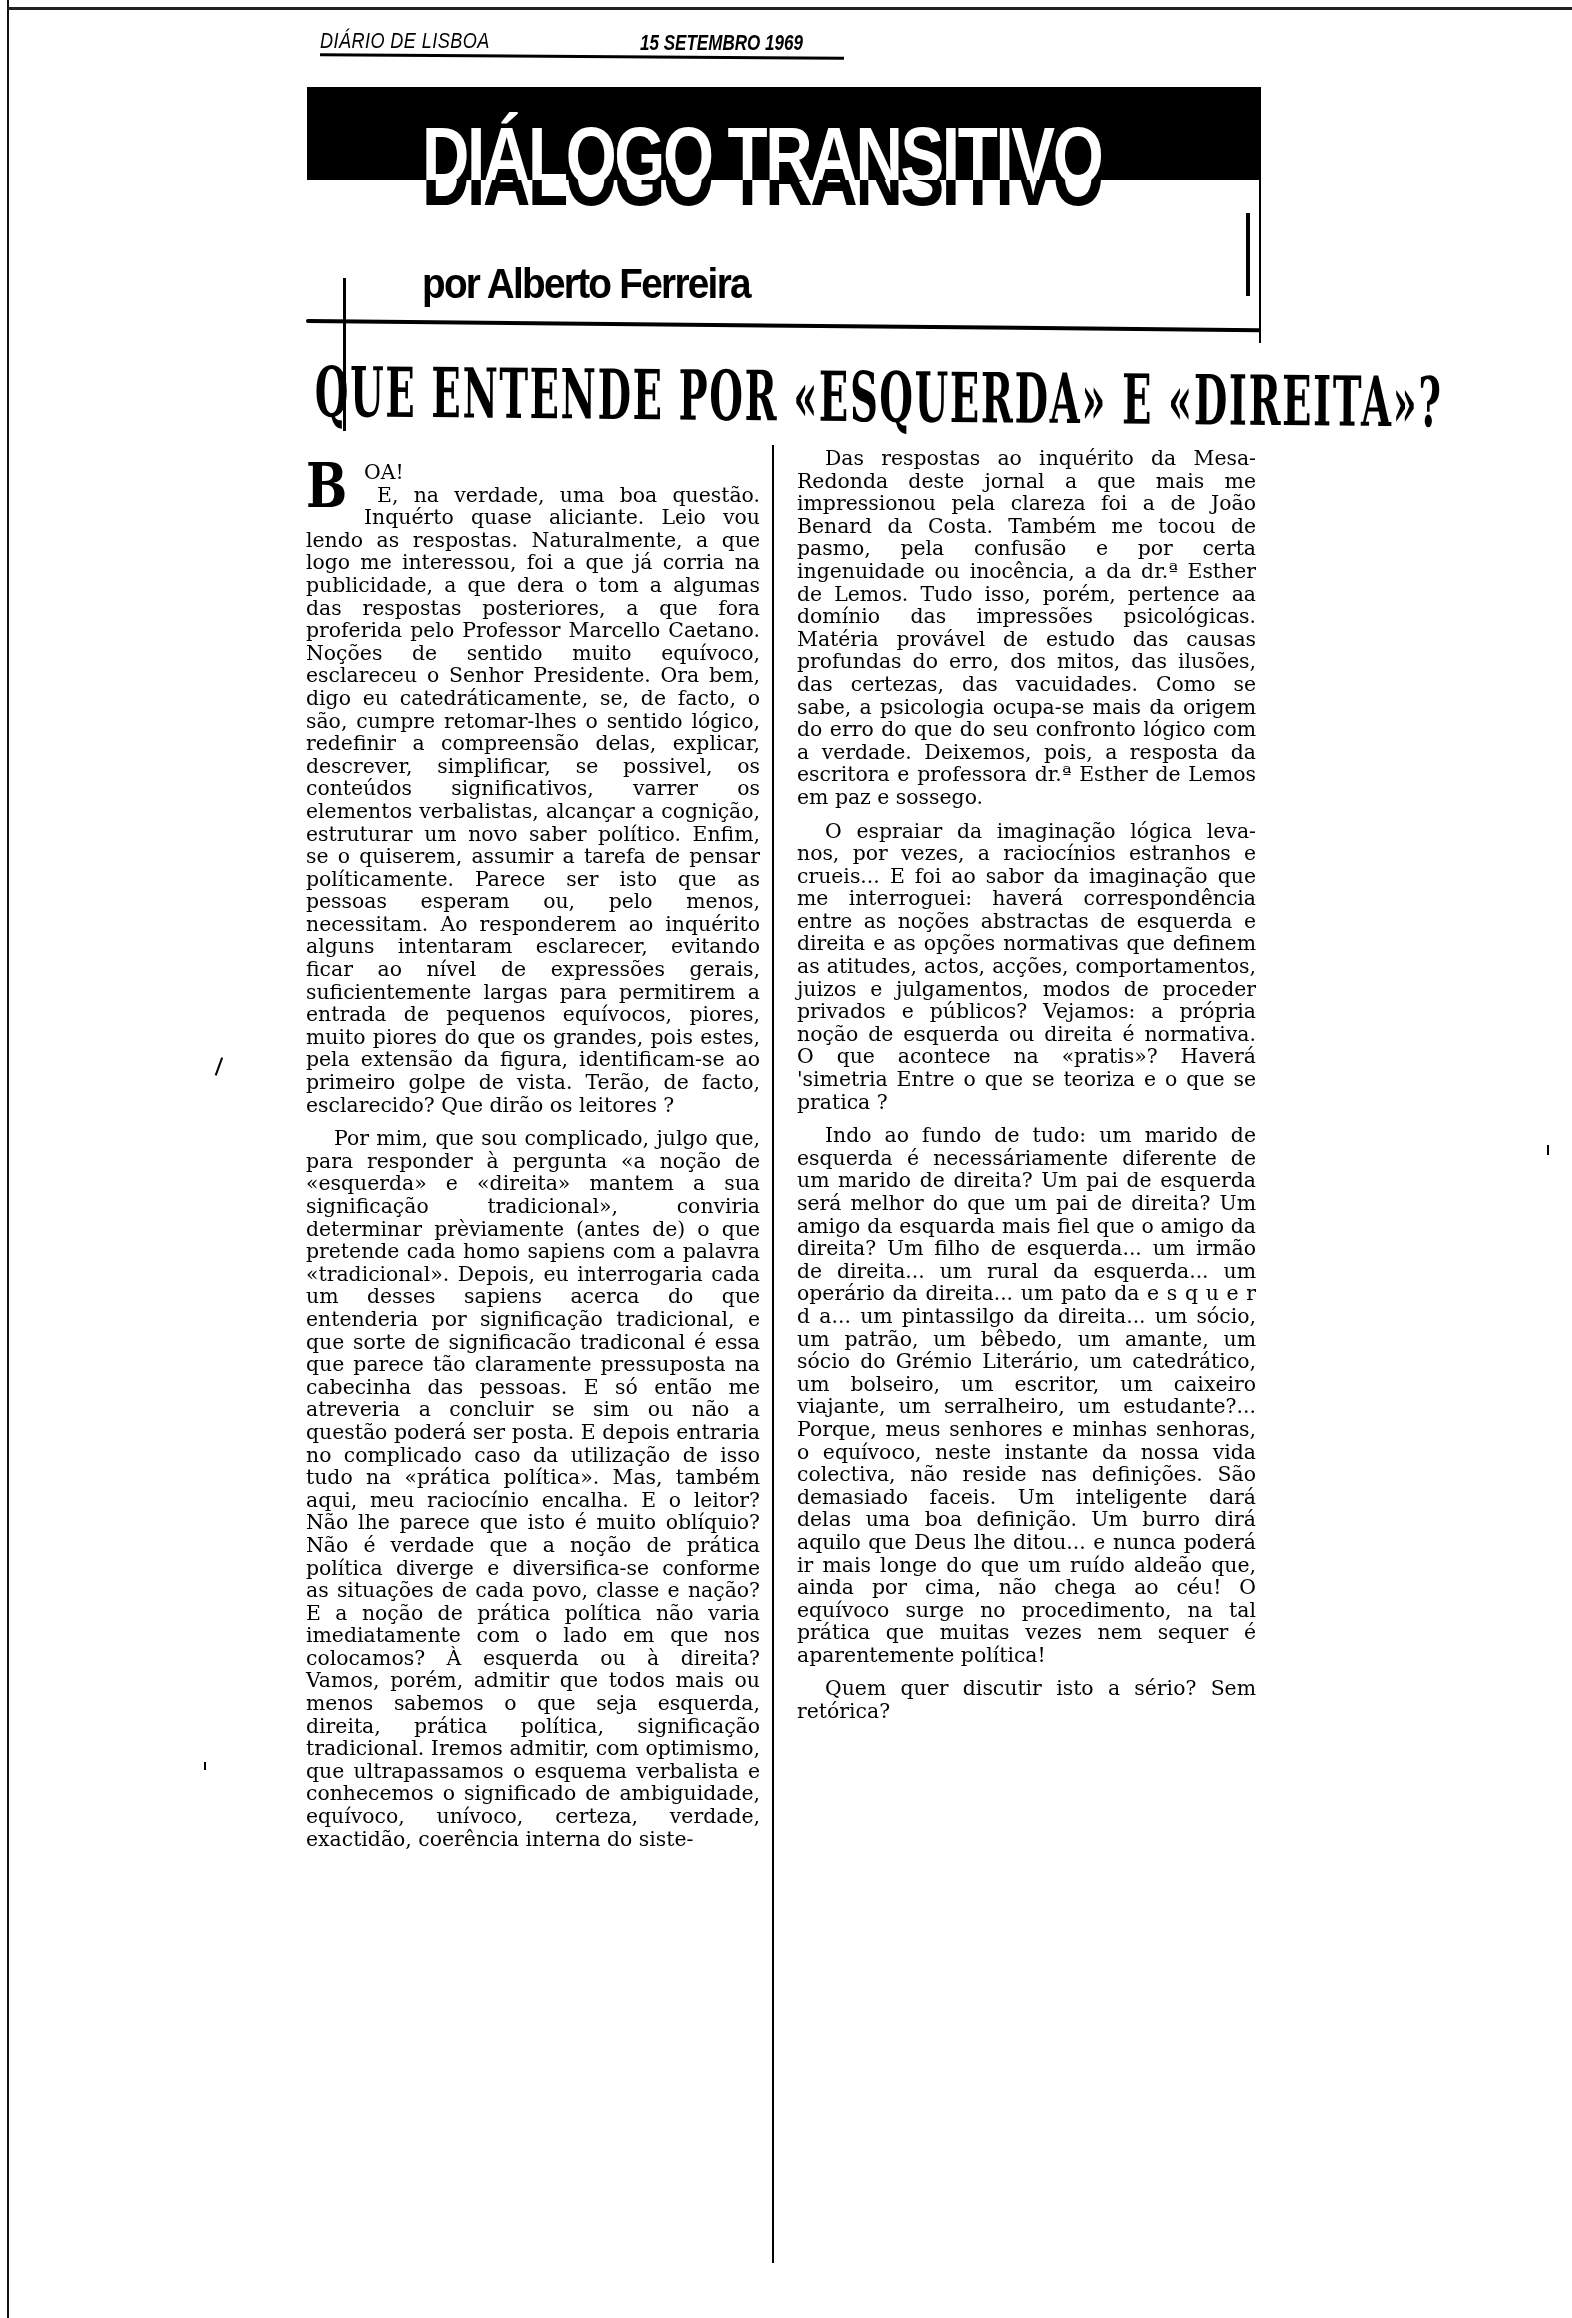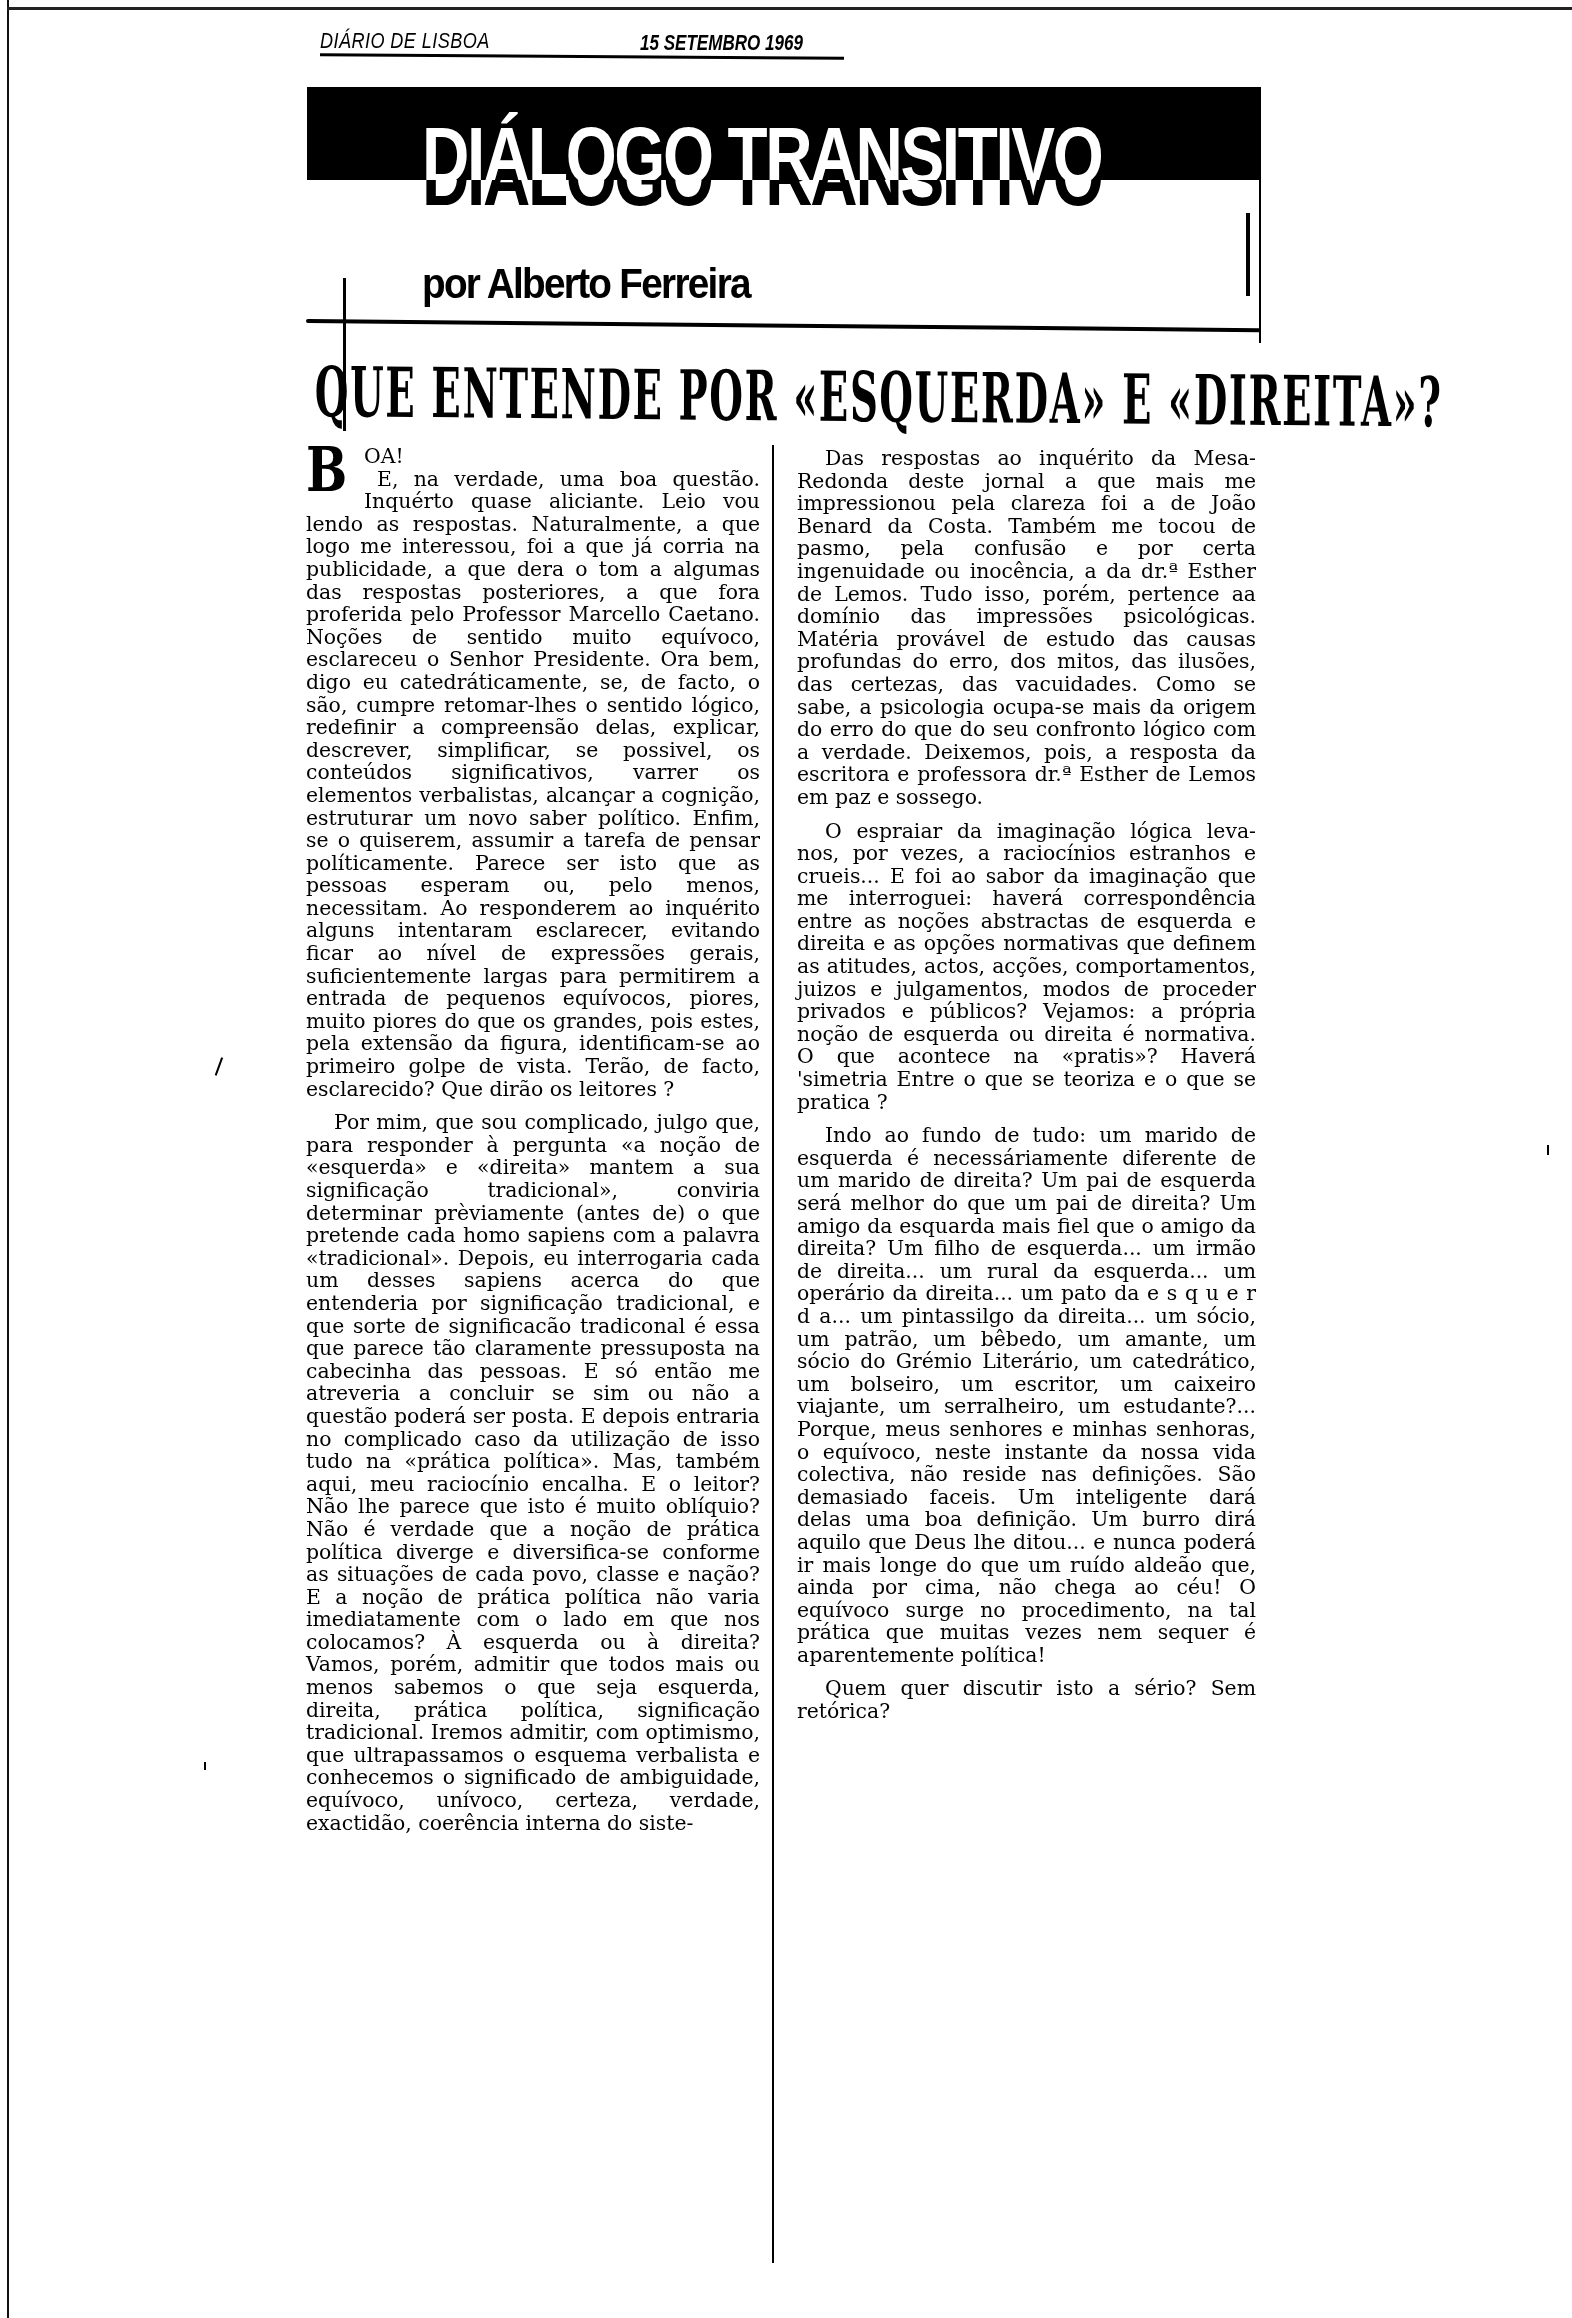--- a/index.html
+++ b/index.html
@@ -30,21 +30,21 @@
   .headline { position: absolute; left: 315px; top: 357px; font-family: "DejaVu Serif", serif; font-weight: bold; font-size: 69px; line-height: 1; white-space: nowrap; transform: scaleX(0.56) rotate(0.3deg); transform-origin: left top; letter-spacing: 2.8px; }
 
   .col { position: absolute; font-family: "DejaVu Serif", serif; font-size: 20.4px; line-height: 22.6px; text-align: justify; hyphens: manual; }
   .col p { margin: 0 0 11px 0; text-indent: 28px; }
   .col p.noindent { text-indent: 0; }
   .col-left { left: 306px; top: 445px; width: 454px; }
   .col-right { left: 797px; top: 447px; width: 459px; }
 
   .dropcap-wrap { position: relative; }
   .dropcap { float: left; font-family: "DejaVu Serif", serif; font-weight: bold; font-size: 61px; line-height: 46px; margin: 1.9px 6.5px 0 0; transform: scaleX(0.8); transform-origin: left top; }
-  .lead-oa { display: block; text-indent: 0; }
+  .lead-oa { display: block; text-indent: 0; margin-top: 16px; }
 
   .col-divider { position: absolute; left: 772px; top: 445px; width: 1.9px; height: 1818px; background: #000; }
 
   .scan-mark { position: absolute; background: #000; }
 </style>
 </head>
 <body>
 
 <div class="page-border-left"></div>
 <div class="page-border-top"></div>

